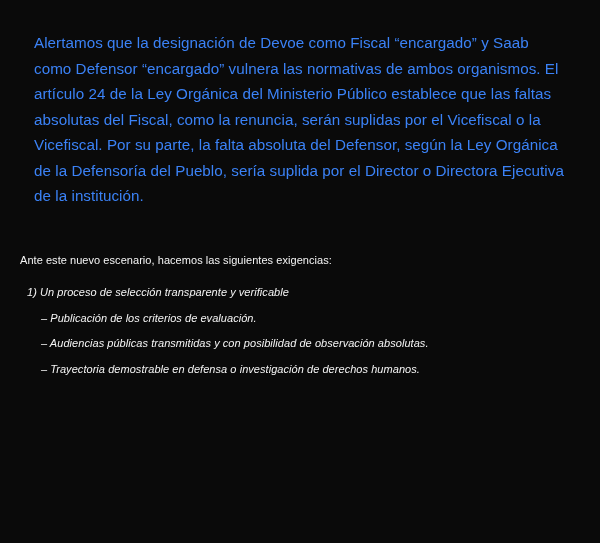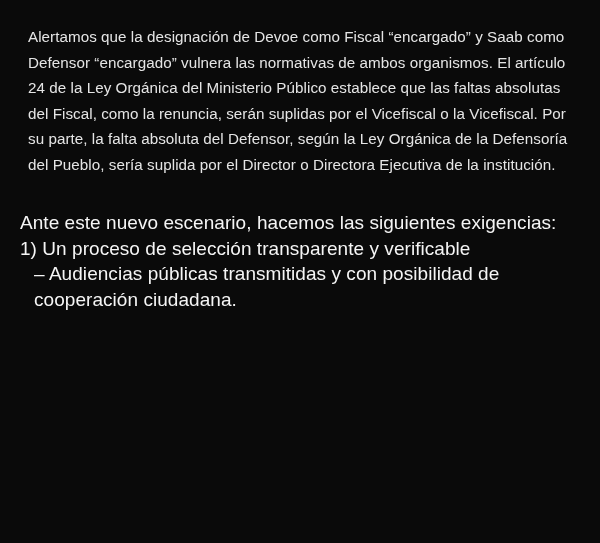--- a/index.html
+++ b/index.html
@@ -17,34 +17,35 @@
     width: 600px;
     height: 543px;
     background: #0a0a0a;
     color: #f2f2f2;
     box-sizing: border-box;
     padding: 16px 20px 0 20px;
   }
   .para {
     font-size: 15.2px;
     line-height: 25.5px;
-    color: #e5e5e5;
-    margin: 8px;
+    color: #3b82f6;
+    margin: 14px;
     text-align: left;
     letter-spacing: 0.05px;
   }
   .block-gap {
     height: 25px;
   }
   .list {
-    margin: 0;
+    margin: 7px;
     padding: 0;
+    font-style: italic;
   }
   .line {
-    font-size: 19px;
+    font-size: 11px;
     line-height: 25.5px;
     color: #f5f5f5;
     margin: 0;
     letter-spacing: 0.05px;
   }
   .line.indent {
     padding-left: 14px;
   }
 </style>
 </head>
@@ -53,16 +54,18 @@
 <div class="page">
 
   <p class="para">Alertamos que la designación de Devoe como Fiscal “encargado” y Saab como Defensor “encargado” vulnera las normativas de ambos organismos. El artículo 24 de la Ley Orgánica del Ministerio Público establece que las faltas absolutas del Fiscal, como la renuncia, serán suplidas por el Vicefiscal o la Vicefiscal. Por su parte, la falta absoluta del Defensor, según la Ley Orgánica de la Defensoría del Pueblo, sería suplida por el Director o Directora Ejecutiva de la institución.</p>
 
   <div class="block-gap"></div>
 
   <p class="line">Ante este nuevo escenario, hacemos las siguientes exigencias:</p>
 
   <div class="list">
     <p class="line">1) Un proceso de selección transparente y verificable</p>
-    <p class="line indent">– Audiencias públicas transmitidas y con posibilidad de cooperación ciudadana.</p>
+    <p class="line indent">– Publicación de los criterios de evaluación.</p>
+    <p class="line indent">– Audiencias públicas transmitidas y con posibilidad de observación absolutas.</p>
+    <p class="line indent">– Trayectoria demostrable en defensa o investigación de derechos humanos.</p>
   </div>
 
 </div>
 
 </body></html>

